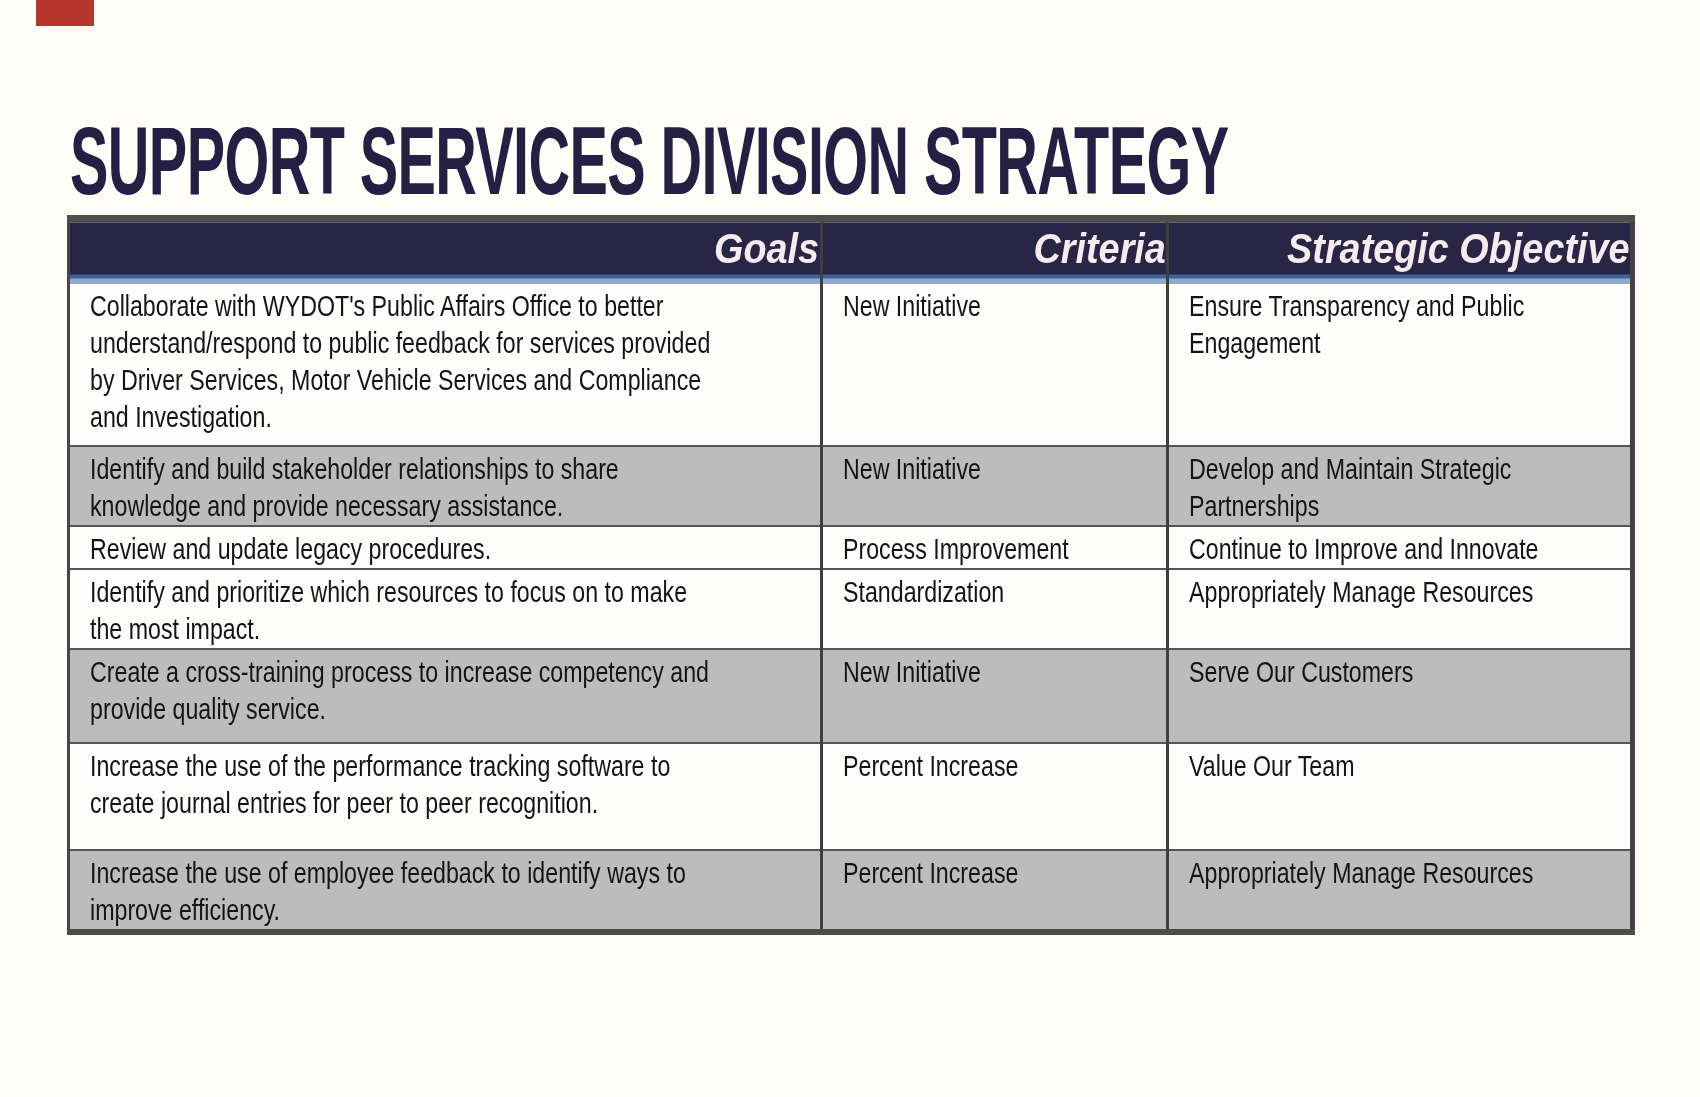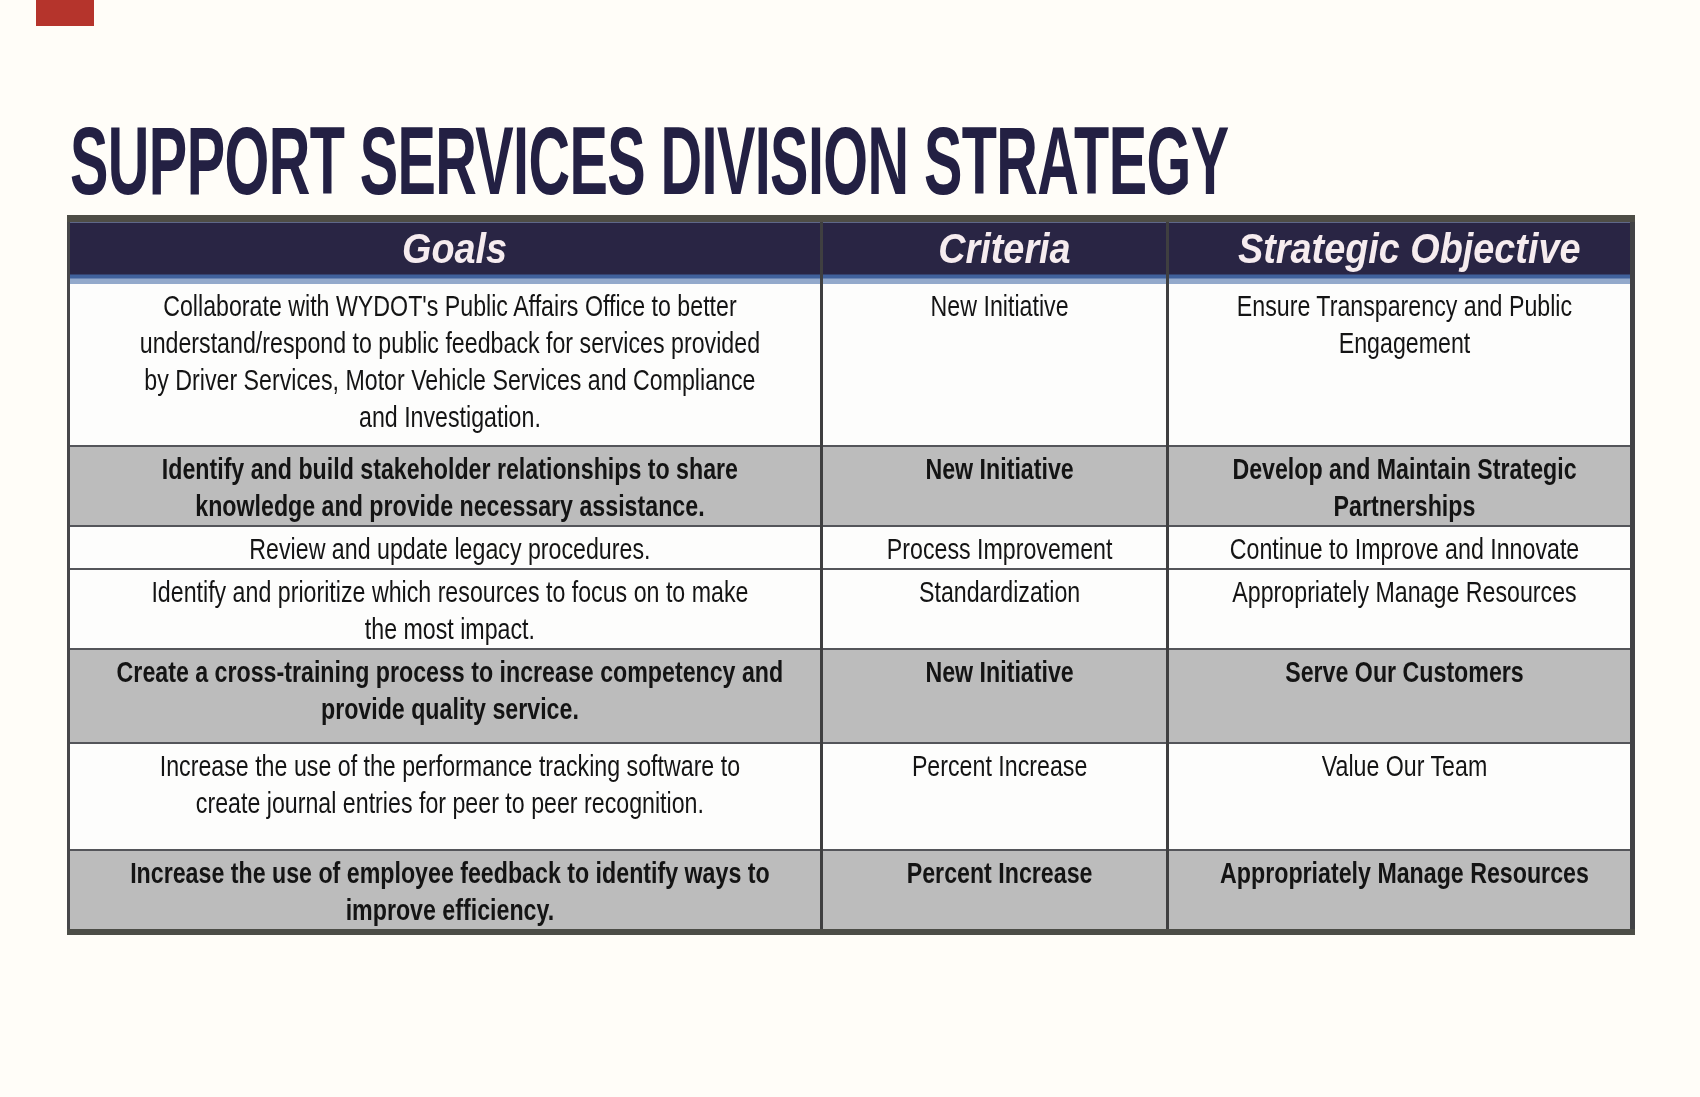--- a/index.html
+++ b/index.html
@@ -41,38 +41,37 @@
   col.c-goals{width:748px;}
   col.c-criteria{width:344px;}
   col.c-objective{width:462px;}
   th{
     height:60px;
     background:linear-gradient(180deg,#292544 0px,#292544 52px,#40619c 52px,#40619c 56px,#93a9cb 56px,#93a9cb 60px);
     color:#f6ecef;
     font-style:italic;
     font-weight:bold;
     font-size:42px;
-    text-align:center;
+    text-align:right;
     vertical-align:top;
     padding:2px 0 0 20px;
     overflow:visible;
   }
   th .cond{line-height:50px;}
   td{
     vertical-align:top;
     padding:4px 10px 0 20px;
     font-size:29px;
     border-top:2px solid #54555a;
     overflow:hidden;
-    text-align:center;
   }
   td.colsep, th.colsep{border-left:3px solid #3f3f40;}
   tr.first-row td{border-top:none;}
   tr.row-white td{background:#fdfdfc;}
-  tr.row-gray td{background:#bcbcbc;font-weight:bold;}
+  tr.row-gray td{background:#bcbcbc;}
   
   .cond{
     width:125%;
     transform:scaleX(0.80);
     transform-origin:0 0;
     white-space:pre-line;
     line-height:37px;
   }
   th .cond{width:111%;transform:scaleX(0.90);white-space:nowrap;}
 </style>

